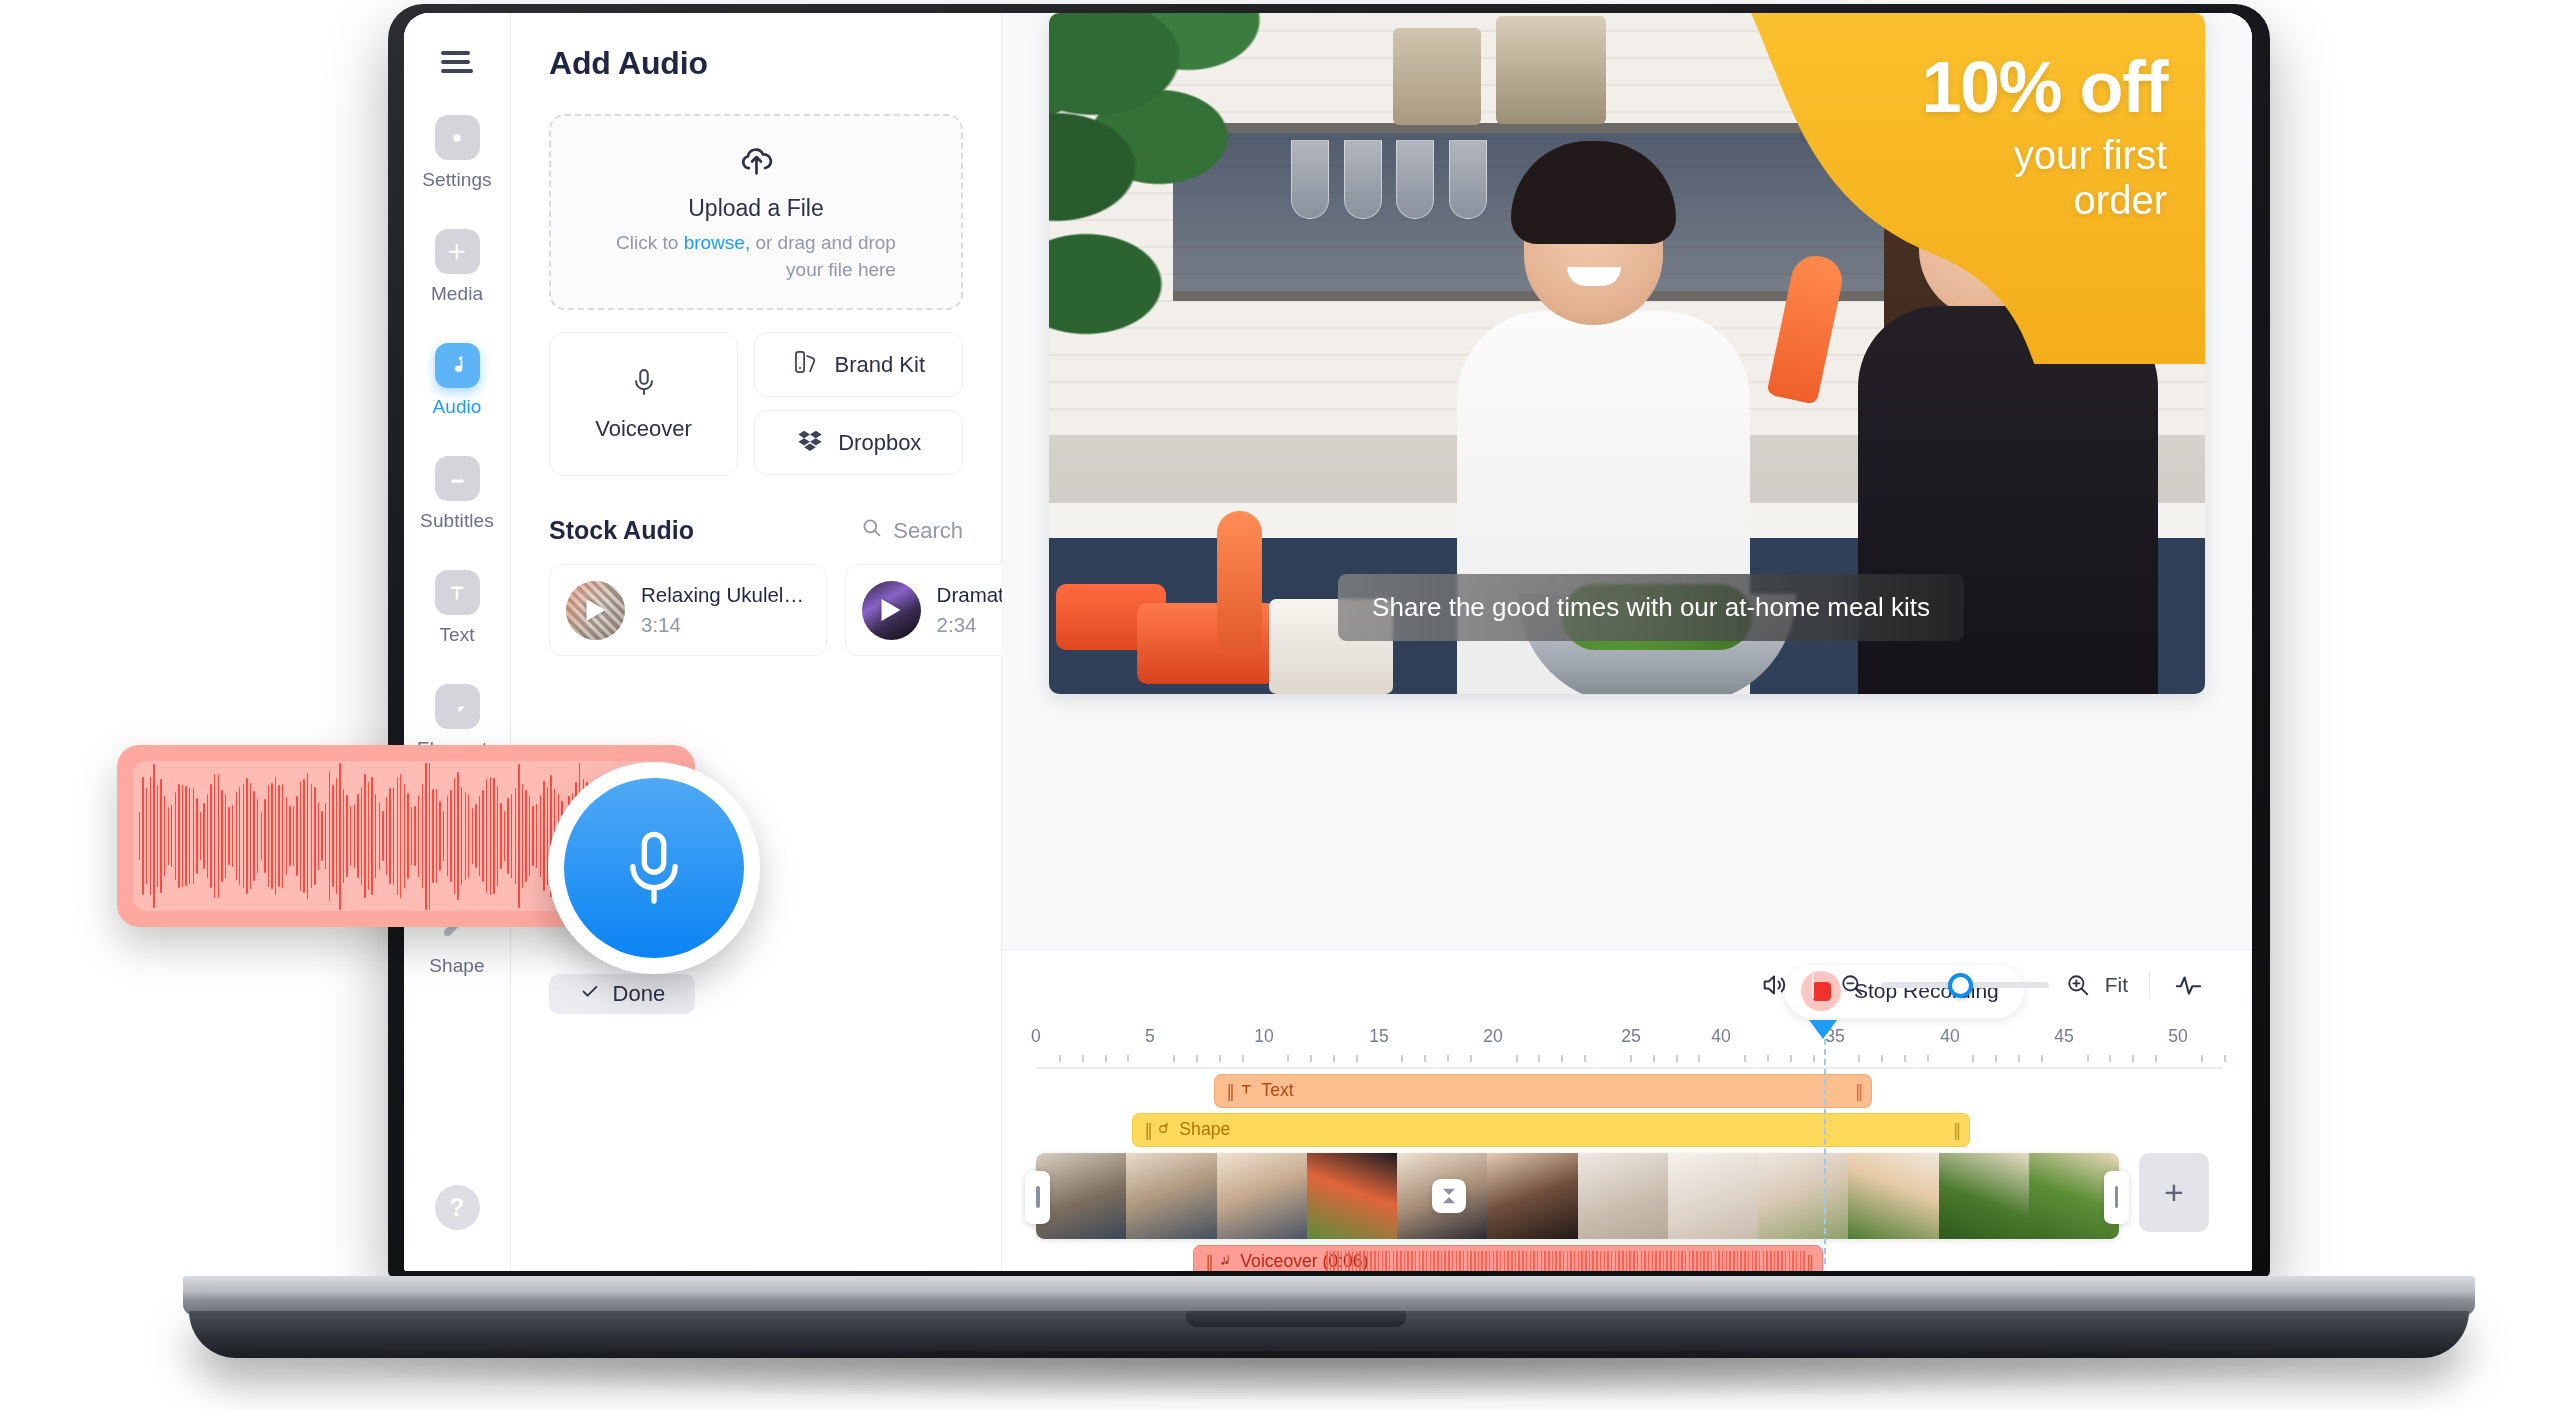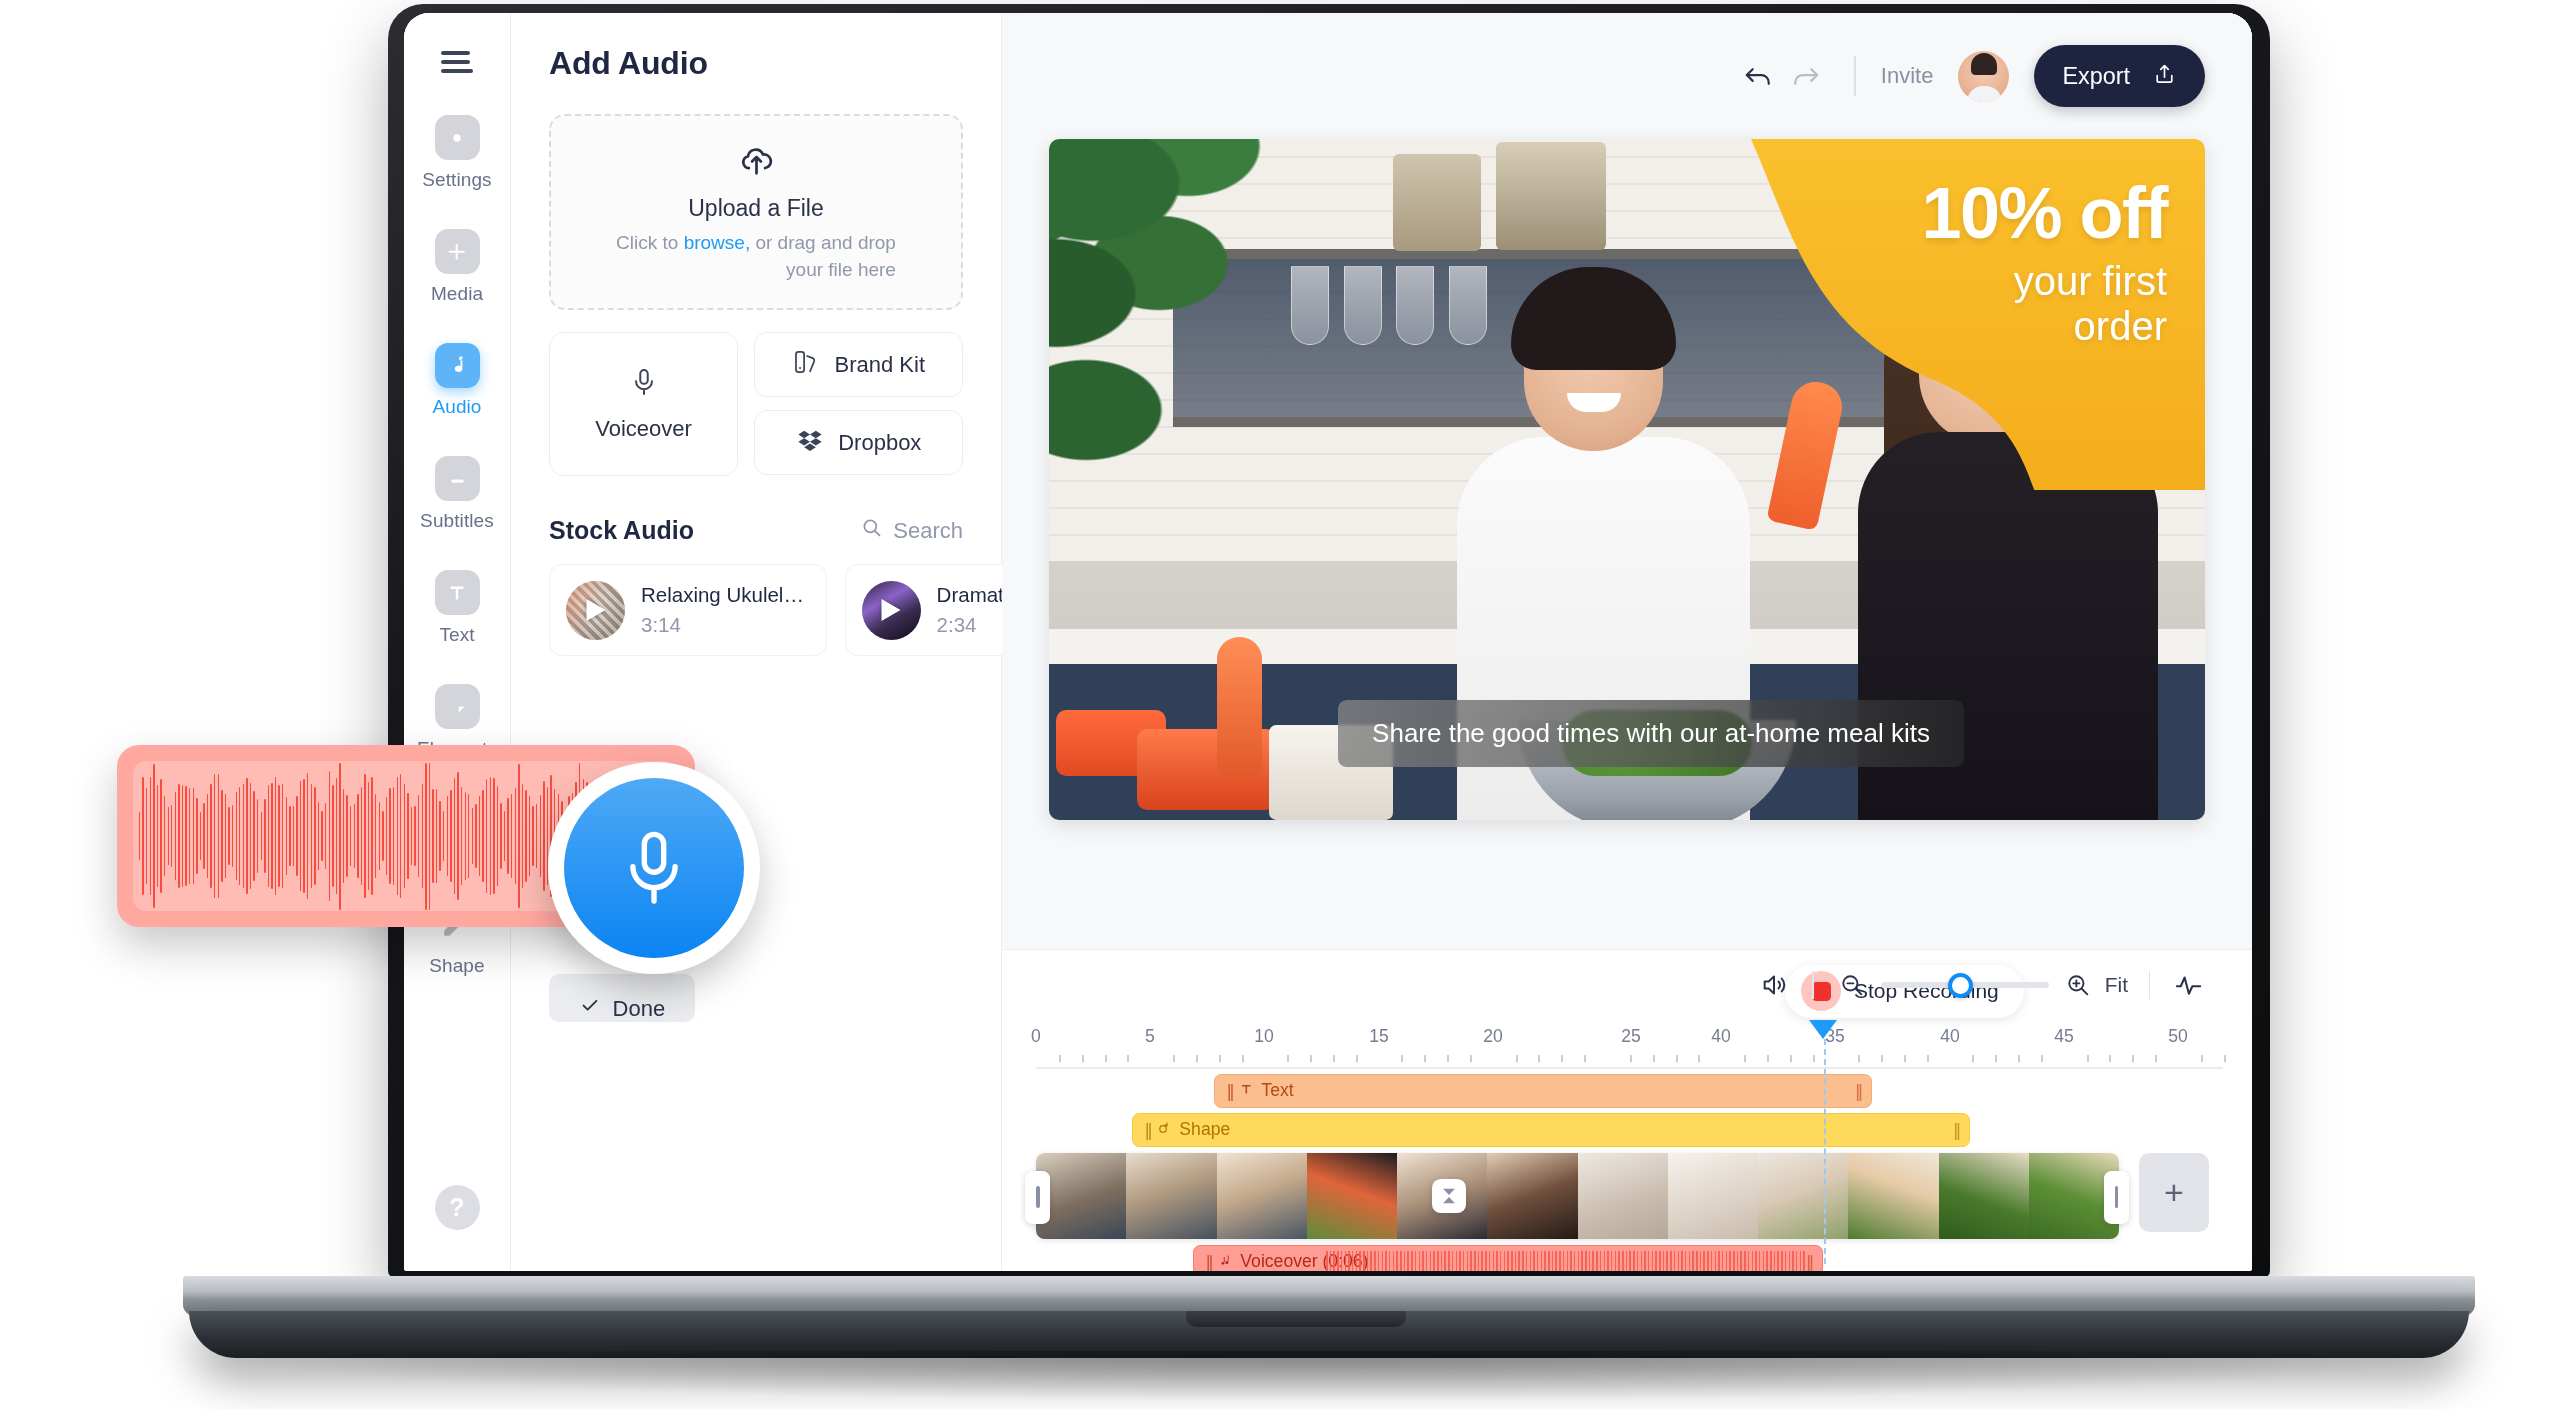--- a/index.html
+++ b/index.html
@@ -280,22 +280,22 @@
   .vo-widget { position:absolute; left: 117px; top: 745px; width: 578px; height: 182px;
      background:#ffa8a0; border-radius: 22px; box-shadow: 0 19px 44px rgba(0,0,0,.22); z-index: 40; }
   .vo-inner { position:absolute; inset: 16px 16px 16px 16px; background:#ffbcb5; border-radius: 13px; overflow:hidden; }
   .vo-bars { position:absolute; inset:0; display:flex; align-items:center; gap: 2.2px; padding: 0 5.9px; }
   .vo-bars i { display:block; width: 2.9px; background:#f94b40; border-radius: 1.5px; }
   .mic-fab { position: absolute; left: 548px; top: 762px; width: 212px; height: 212px; border-radius:50%;
      background:#fff; display:flex; align-items:center; justify-content:center; z-index: 41;
      box-shadow: 0 16px 37px rgba(0,0,0,.22); }
   .mic-fab .core { width: 180px; height: 180px; border-radius:50%;
      background: linear-gradient(180deg,#4fa9f5 0%, #0b84f3 100%); display:flex; align-items:center; justify-content:center; }
-  .done-btn { position:absolute; left: 549px; top: 974px; width: 146px; height: 48px; background:#ebecef; border-radius: 10.3px;
-     display:flex; align-items:flex-end; justify-content:center; gap: 11.7px; font-size: 22px; color:#2b3148; z-index: 30; cursor:pointer; }
+  .done-btn { position:absolute; left: 549px; top: 974px; width: 146px; height: 40px; background:#ebecef; border-radius: 10.3px;
+     display:flex; align-items:center; justify-content:center; gap: 11.7px; font-size: 22px; color:#2b3148; z-index: 30; cursor:pointer; }
 </style>
 </head>
 <body>
 
 <div id="stage">
 
   <div class="laptop-lid"></div>
   <div class="laptop-base"></div>
   <div class="laptop-base2"></div>
   <div class="laptop-notch"></div>
@@ -466,46 +466,20 @@
             <div class="stock-meta">
               <div class="stock-name">Dramatic</div>
               <div class="stock-dur">2:34</div>
             </div>
           </div>
         </div>
       </div>
 
       <div class="main">
 
-        <div class="topbar">
-          <div class="undo">
-            <svg width="35" height="35" viewBox="0 0 24 24" fill="none" stroke="#2b3148" stroke-width="1.5" stroke-linecap="round" stroke-linejoin="round">
-              <path d="M8 7l-4 4 4 4"></path>
-                <path d="M4 11h10a5 5 0 015 5v1"></path>
-            </svg>
-          </div>
-          <div class="redo">
-            <svg width="35" height="35" viewBox="0 0 24 24" fill="none" stroke="#b9bcc6" stroke-width="1.5" stroke-linecap="round" stroke-linejoin="round">
-              <path d="M16 7l4 4-4 4"></path>
-                <path d="M20 11H10a5 5 0 00-5 5v1"></path>
-            </svg>
-          </div>
-          <div class="tb-div"></div>
-          <div class="invite">Invite</div>
-          <div class="avatar"></div>
-          <div class="export-btn">
-            <span>Export</span>
-            <span>
-              <svg width="25" height="25" viewBox="0 0 24 24" fill="none" stroke="#fff" stroke-width="1.6" stroke-linecap="round" stroke-linejoin="round">
-                <path d="M12 15.5V4.4M12 4.4L8.4 8M12 4.4L15.6 8"></path>
-                <path d="M5 14v4.6a1.6 1.6 0 001.6 1.6h10.8a1.6 1.6 0 001.6-1.6V14"></path>
-              </svg>
-            </span>
-          </div>
-        </div>
 
         <div class="canvas-wrap">
           <div class="canvas">
             <div class="kitchen">
               <div class="k-wall"></div>
               <div class="k-shelfback"></div>
               <div class="k-shelf"></div>
               <div class="k-shelf2"></div>
               <div class="k-jar" style="left:344px;top:14.6px;width:88px;height:97px;background:linear-gradient(180deg,#cfc4ad,#a89a80);"></div>
               <div class="k-jar" style="left:447px;top:2.9px;width:110px;height:108px;background:linear-gradient(180deg,#d8cdb6,#9b8f76);"></div>

